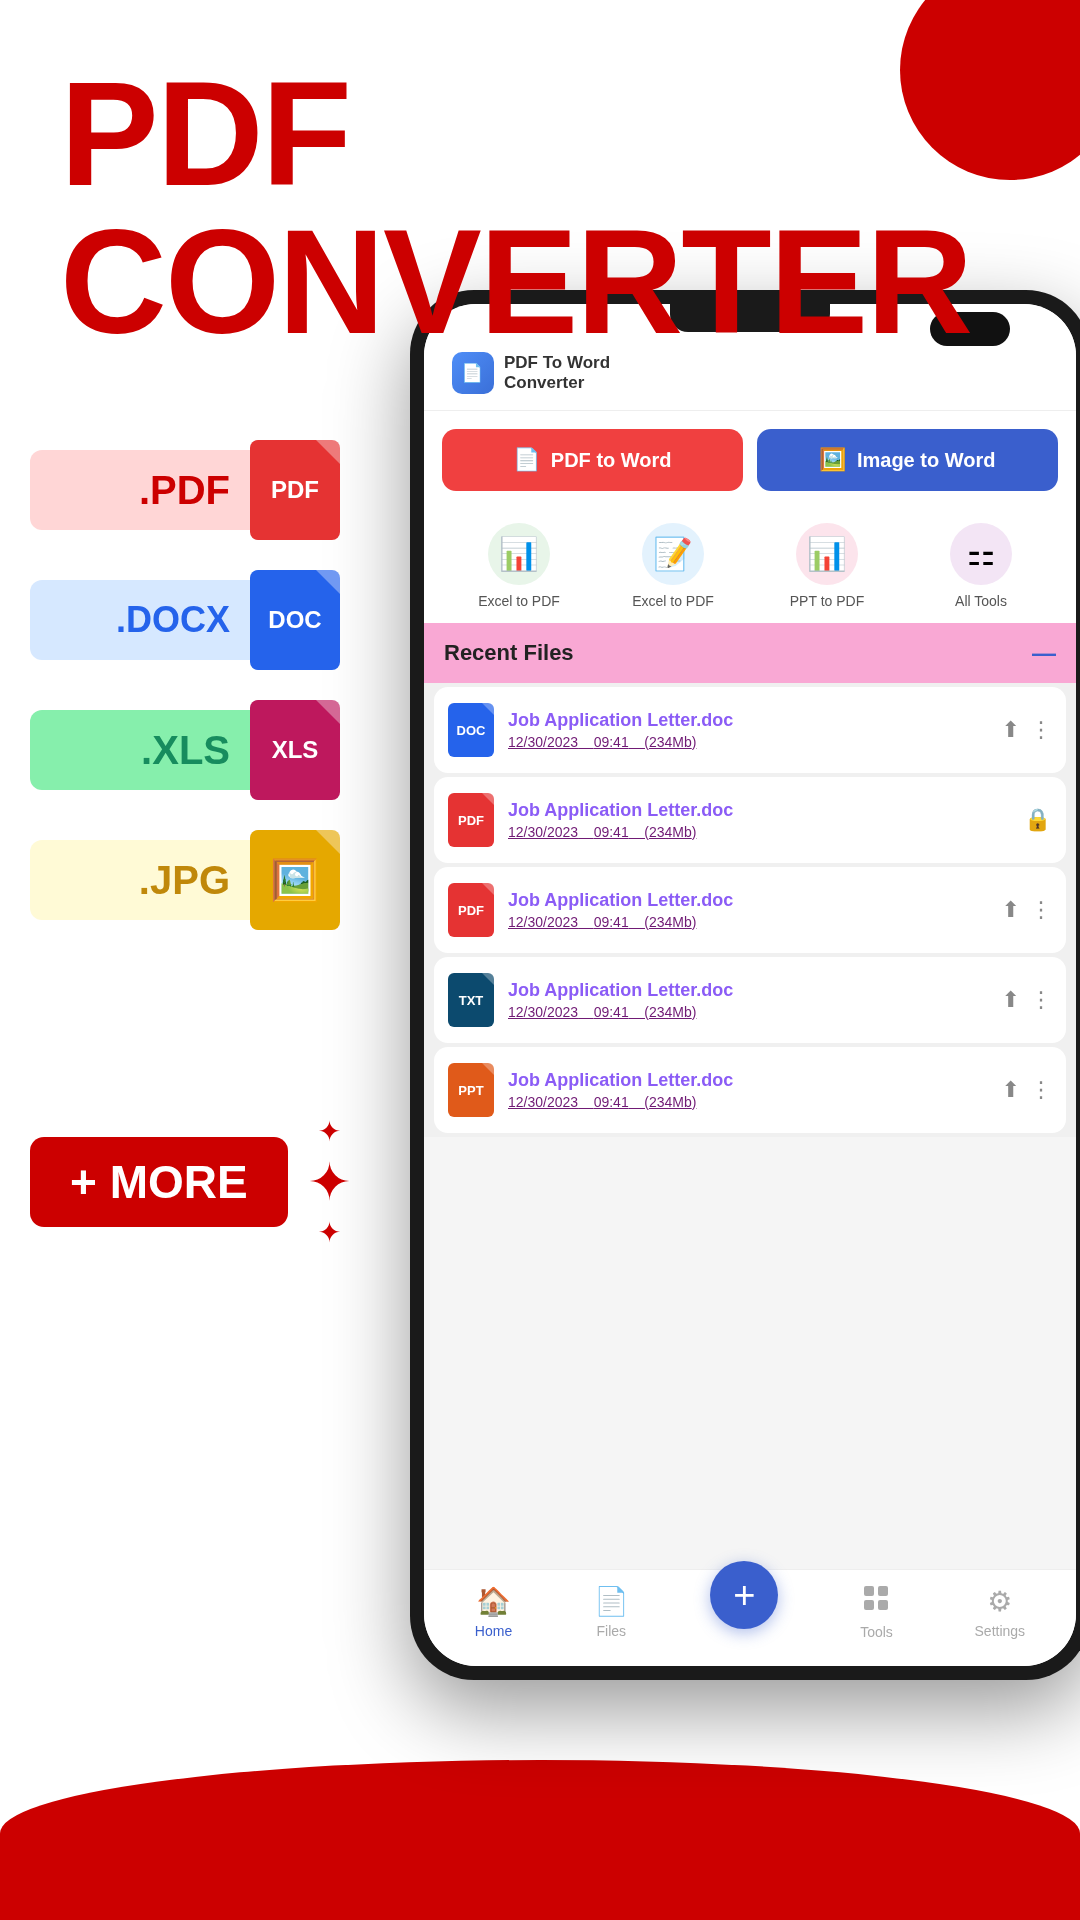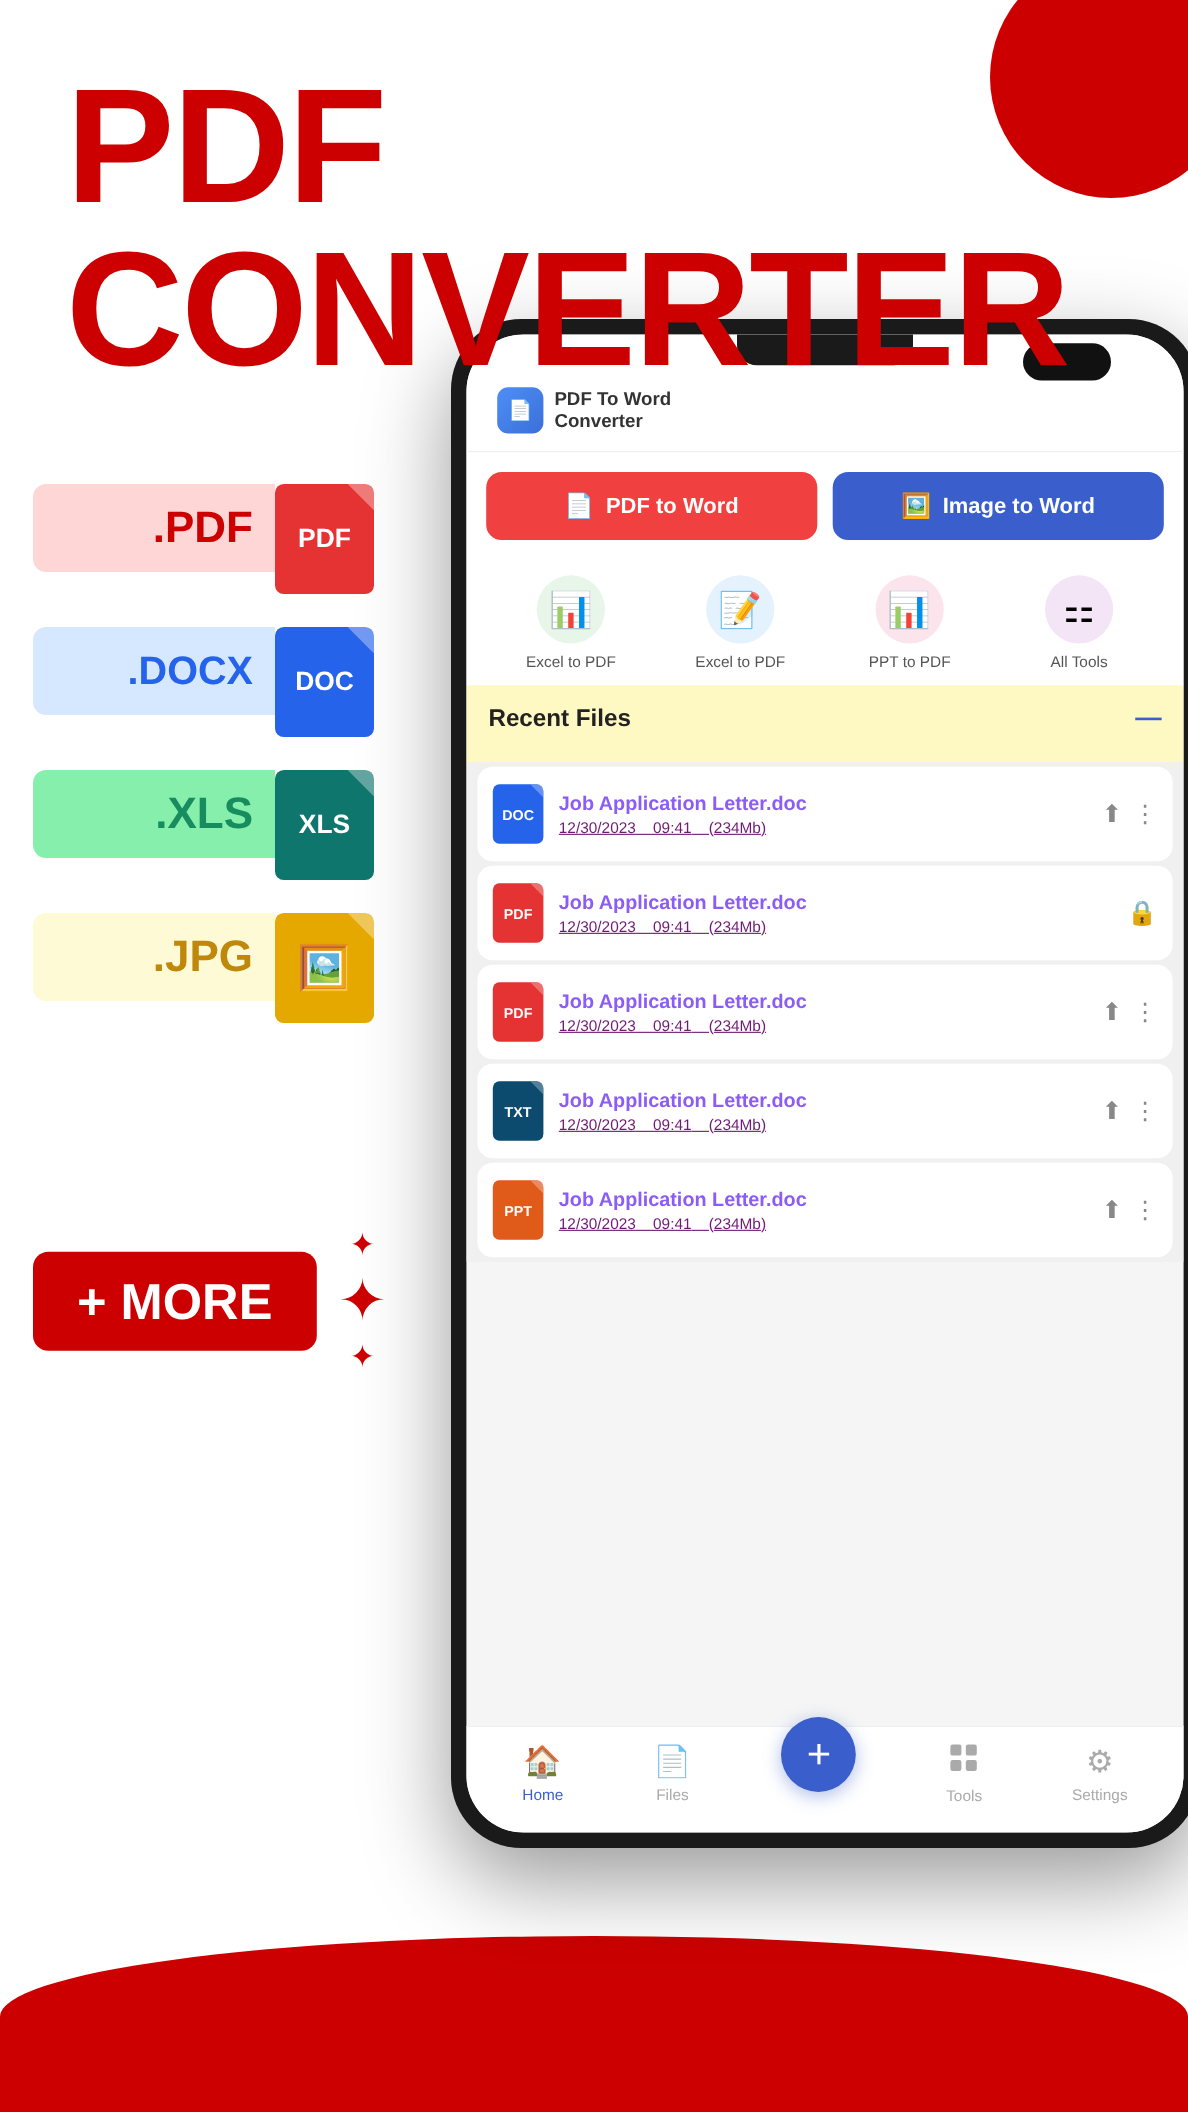--- a/index.html
+++ b/index.html
@@ -61,20 +61,21 @@
       position: absolute;
       top: 440px;
       left: 30px;
       z-index: 10;
       display: flex;
       flex-direction: column;
       gap: 30px;
     }
     .file-type-row {
       display: flex;
+      align-items: center;
       gap: 0px;
     }
     .file-pill {
       display: flex;
       align-items: center;
       justify-content: flex-end;
       padding-right: 20px;
       border-radius: 12px 0 0 12px;
       height: 80px;
       width: 220px;
@@ -94,21 +95,21 @@
       align-items: center;
       justify-content: center;
       font-size: 26px;
       font-weight: 900;
       color: white;
       position: relative;
       flex-shrink: 0;
     }
     .icon-pdf { background: #e53333; }
     .icon-doc { background: #2563eb; }
-    .icon-xls { background: #0f766e; }
+    .icon-xls { background: #be185d; }
     .icon-jpg { background: #e5a800; }
 
     
     .file-icon::before {
       content: '';
       position: absolute;
       top: 0;
       right: 0;
       width: 24px;
       height: 24px;
@@ -294,22 +295,22 @@
       color: #555;
       text-align: center;
       font-weight: 500;
     }
 
     
     .recent-header {
       display: flex;
       justify-content: space-between;
       align-items: center;
-      padding: 16px 20px 26px 20px;
-      background: #fef9c3;
+      padding: 16px 20px 16px 20px;
+      background: #f9a8d4;
     }
     .recent-title {
       font-size: 22px;
       font-weight: 700;
       color: #222;
     }
     .recent-minus {
       font-size: 24px;
       color: #3a5fcd;
       font-weight: 700;

